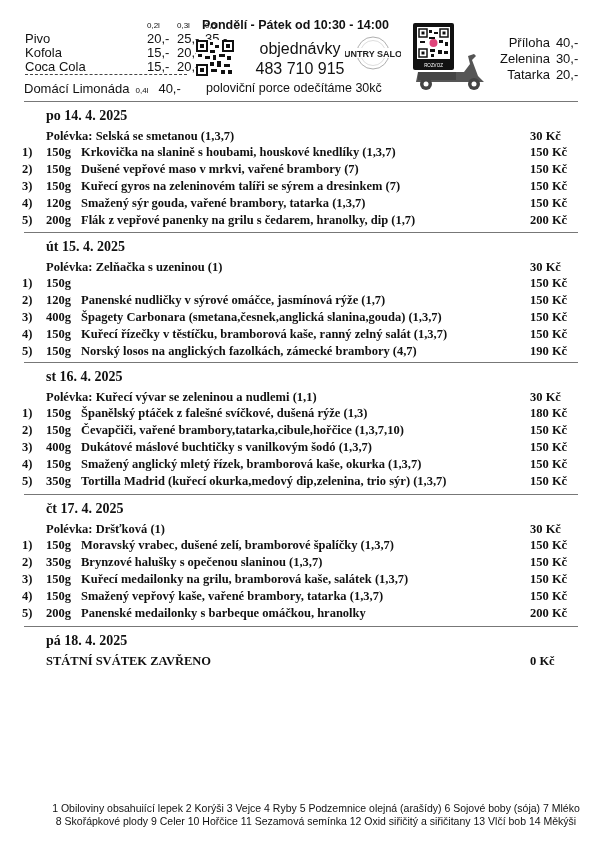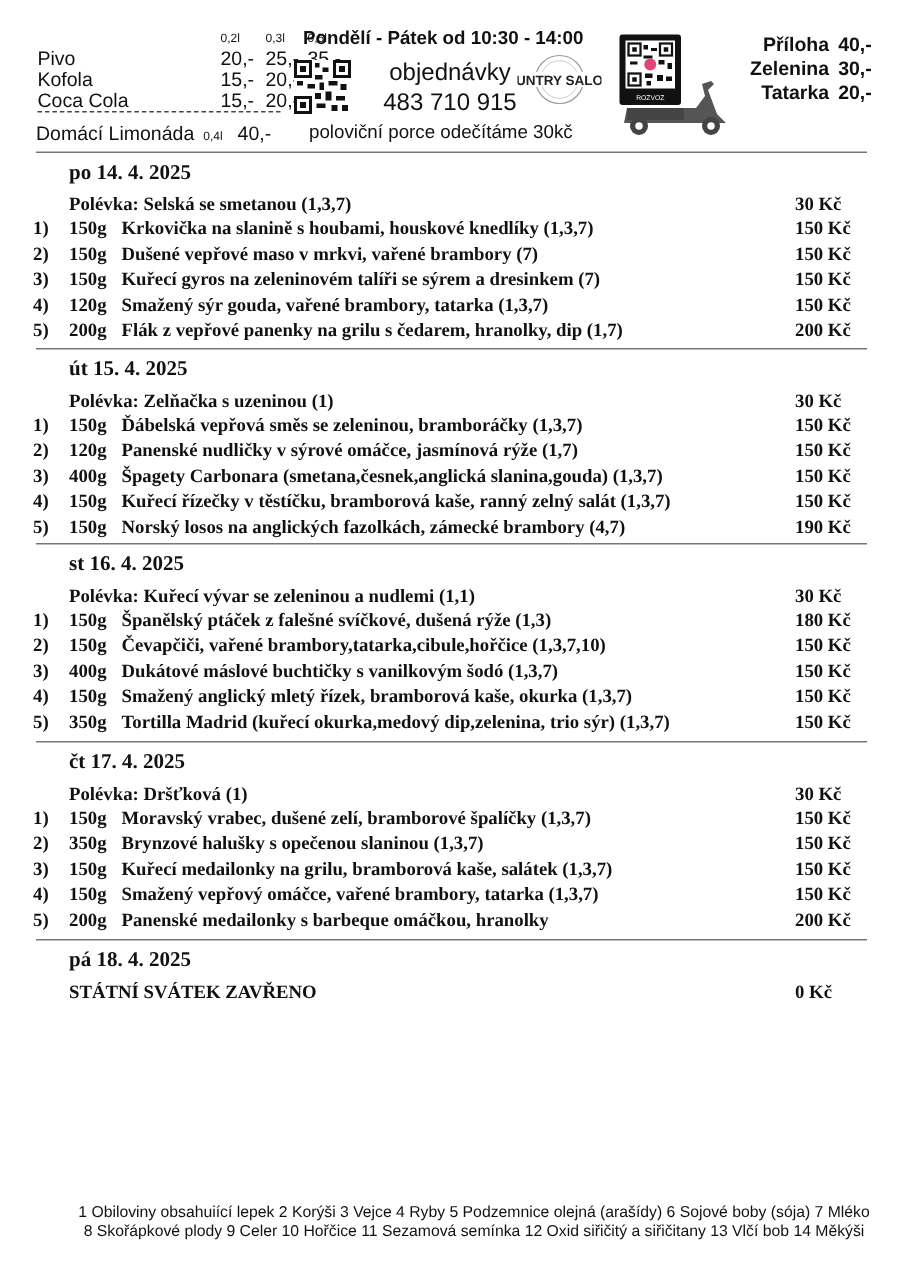--- a/index.html
+++ b/index.html
@@ -20,21 +20,21 @@
   .limo .sz { font-size: 8px; margin-left: 6px; }
   .limo .pr { margin-left: 10px; }
 
   .hours { position: absolute; left: 202px; top: 18px; font-size: 12.5px; font-weight: bold; white-space: nowrap; }
   .qr1 { position: absolute; left: 196px; top: 40px; width: 38px; height: 36px; }
   .order { position: absolute; left: 250px; top: 39px; font-size: 16px; text-align: center; width: 100px; line-height: 20px; }
   .half { position: absolute; left: 206px; top: 81px; font-size: 12.5px; white-space: nowrap; }
   .logo { position: absolute; left: 345px; top: 36px; width: 56px; height: 34px; }
 
   .scooter { position: absolute; left: 412px; top: 20px; width: 78px; height: 72px; }
-  .sides { position: absolute; left: 500px; top: 22px; font-size: 13px; font-weight: bold; }
+  .sides { position: absolute; left: 500px; top: 35px; font-size: 13px; }
   .sides .row { height: 16px; line-height: 16px; text-align: right; white-space: nowrap; }
   .sides .v { display: inline-block; width: 26px; text-align: left; margin-left: 6px; }
 
   
   .hr { position: absolute; left: 24px; width: 554px; height: 0; border-top: 1.5px solid #777; }
   .day { position: absolute; left: 0; width: 600px; }
   .day .date { position: absolute; left: 46px; font-size: 14px; font-weight: bold; }
   .line { position: absolute; left: 0; width: 600px; font-size: 12.5px; font-weight: bold; height: 16px; line-height: 16px; white-space: nowrap; }
   .line .num { position: absolute; left: 22px; }
   .line .wt { position: absolute; left: 46px; }
@@ -196,21 +196,20 @@
 <div class="hr" style="top:232px"></div>
 <div class="day serif" style="top:237px">
   <div class="date" style="top:2px">út 15. 4. 2025</div>
   <div class="line" style="top:22px">
       <span class="soup">Polévka: Zelňačka s uzeninou (1)</span>
       <span class="price">30 Kč</span>
     </div>
   <div class="line" style="top:38px">
       <span class="num">1)</span>
       <span class="wt">150g</span>
-      <span class="desc">Ďábelská vepřová směs se zeleninou, bramboráčky (1,3,7)</span>
       <span class="price">150 Kč</span>
     </div>
   <div class="line" style="top:55px">
       <span class="num">2)</span>
       <span class="wt">120g</span>
       <span class="desc">Panenské nudličky v sýrové omáčce, jasmínová rýže (1,7)</span>
       <span class="price">150 Kč</span>
     </div>
   <div class="line" style="top:72px">
       <span class="num">3)</span>
@@ -292,21 +291,21 @@
     </div>
   <div class="line" style="top:72px">
       <span class="num">3)</span>
       <span class="wt">150g</span>
       <span class="desc">Kuřecí medailonky na grilu, bramborová kaše, salátek (1,3,7)</span>
       <span class="price">150 Kč</span>
     </div>
   <div class="line" style="top:89px">
       <span class="num">4)</span>
       <span class="wt">150g</span>
-      <span class="desc">Smažený vepřový omáčce, vařené brambory, tatarka (1,3,7)</span>
+      <span class="desc">Smažený vepřový kaše, vařené brambory, tatarka (1,3,7)</span>
       <span class="price">150 Kč</span>
     </div>
   <div class="line" style="top:106px">
       <span class="num">5)</span>
       <span class="wt">200g</span>
       <span class="desc">Panenské medailonky s barbeque omáčkou, hranolky</span>
       <span class="price">200 Kč</span>
     </div>
 </div>
 

